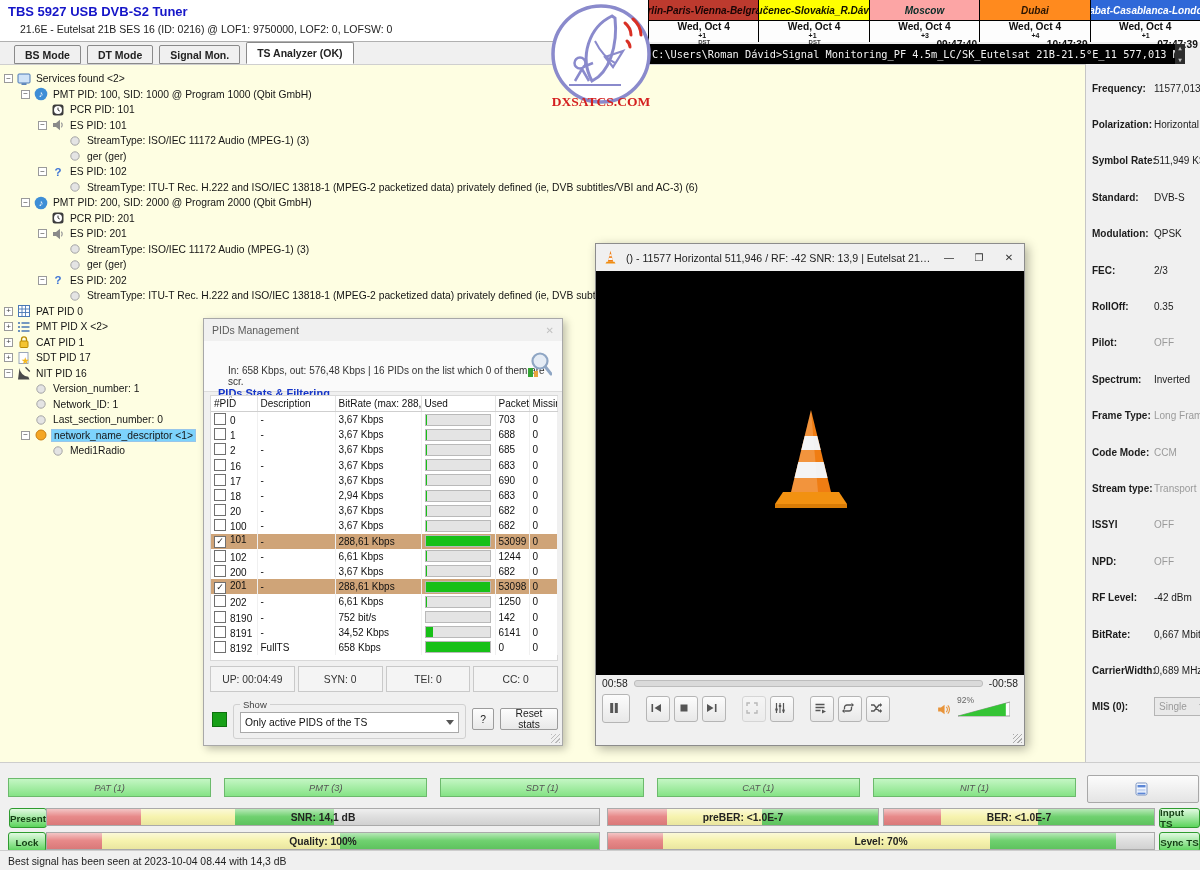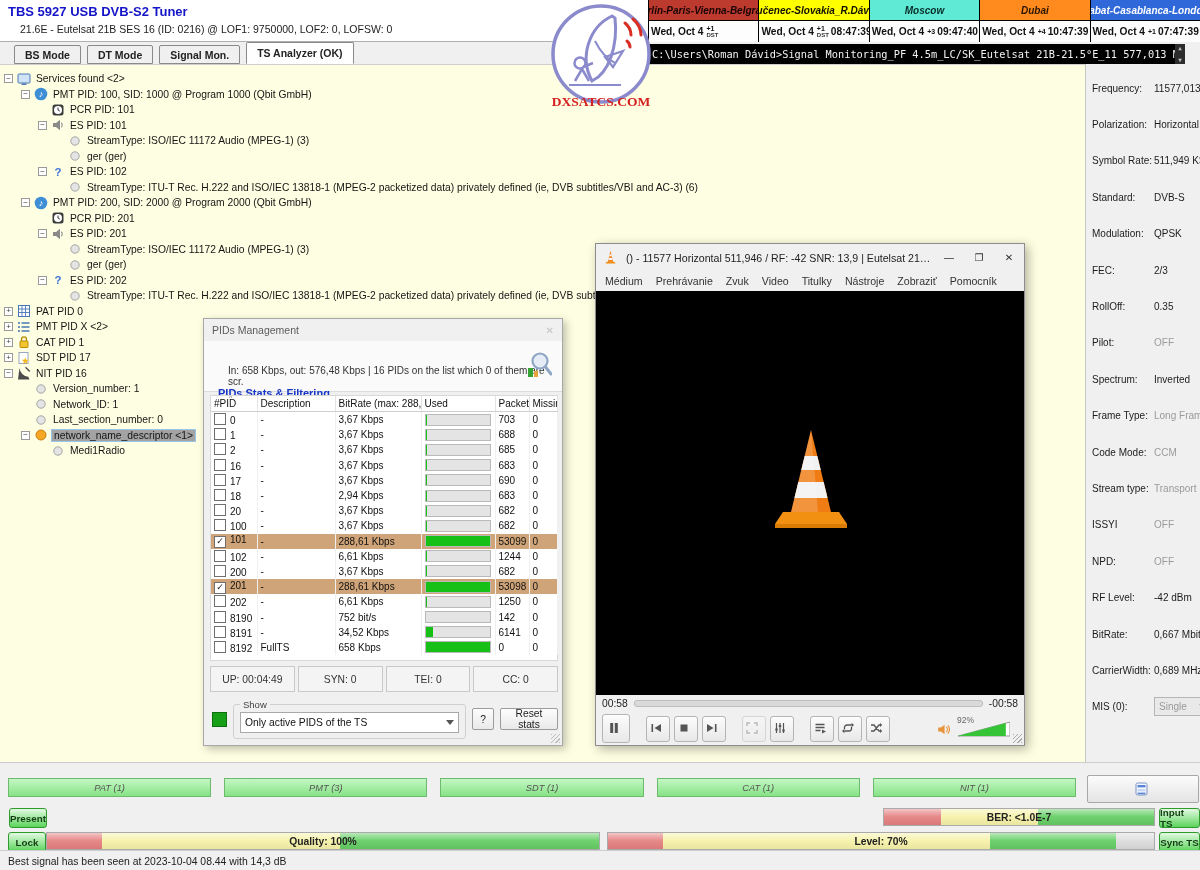--- a/index.html
+++ b/index.html
@@ -17,21 +17,21 @@
   .tab.active{height:20px;background:#fff;border-bottom-color:#fff;}
 
   
   #logo{left:549px;top:1px;width:104px;height:112px;z-index:5;}
 
   
   #clocks{left:648px;top:0;width:552px;height:42px;display:flex;border-left:1px solid #000;}
   .clock-col{width:110.4px;border-right:1px solid #000;box-sizing:border-box;display:flex;flex-direction:column;}
   .clock-head{height:20px;border-bottom:1px solid #000;display:flex;align-items:center;justify-content:center;
               font-style:italic;font-weight:bold;font-size:10px;white-space:nowrap;overflow:hidden;}
-  .clock-date{height:21px;background:#fdfdfd;display:flex;align-items:center;padding:0 2px;font-weight:bold;font-size:10.2px;white-space:nowrap;}
+  .clock-date{height:21px;background:#fdfdfd;display:flex;align-items:center;padding:0 2px;font-weight:bold;font-size:10.2px;white-space:nowrap;flex-direction:column;}
   .clock-date .stack{display:flex;flex-direction:column;align-items:flex-start;line-height:1;margin:0 2px 0 3px;}
   .clock-date .off{font-size:7px;font-weight:bold;}
   .clock-date .dst{font-size:6px;font-weight:bold;color:#333;}
   .clock-date .tm{margin-left:auto;font-size:10.2px;}
 
   
   #console{left:648px;top:44px;width:537px;height:20px;background:#000;color:#f2f2f2;
            font-family:"DejaVu Sans Mono",monospace;font-size:10.3px;display:flex;align-items:center;
            padding-left:4px;box-sizing:border-box;white-space:nowrap;overflow:hidden;}
   #console-scroll{position:absolute;right:0;top:0;width:10px;height:20px;background:#2c2c2c;color:#bbb;
@@ -40,21 +40,21 @@
   
   #main{left:0;top:64px;width:1085px;height:698px;background:#fefee2;border-top:1px solid #cfcfcf;overflow:hidden;}
   #tree{position:absolute;left:4px;top:6px;}
   .tnode{height:15.5px;display:flex;align-items:center;white-space:nowrap;}
   .expander{width:9px;height:9px;border:1px solid #9a9a9a;background:#fff;display:inline-flex;align-items:center;justify-content:center;
             font-size:8px;line-height:8px;color:#444;margin-right:4px;box-sizing:border-box;flex:none;}
   .exp-spacer{width:13px;flex:none;}
   .ico{width:14px;height:14px;flex:none;margin-right:3px;display:inline-flex;}
   .ico svg{width:100%;height:100%;}
   .tlabel{font-size:10.3px;color:#151515;padding:0 2px;}
-  .tlabel.sel{background:#a3a3a3;border:1px solid #98c6ea;}
+  .tlabel.sel{background:#7dd3fc;border:1px solid #98c6ea;}
 
   
   #pids-win{left:203px;top:318px;width:360px;height:428px;background:#f0f0f0;border:1px solid #a8a8a8;
             box-shadow:3px 3px 8px rgba(0,0,0,.25);box-sizing:border-box;}
   #pids-title{height:22px;display:flex;align-items:center;padding:0 8px;color:#5c5c5c;font-size:10.5px;}
   #pids-close{margin-left:auto;color:#c2c2c2;font-size:10px;}
   #pids-head{position:relative;height:50px;background:#fafafa;border-bottom:1px solid #dcdcdc;}
   #pids-heading{position:absolute;left:14px;top:6px;color:#1535c8;font-weight:bold;font-size:11px;margin-top:40px;}
   #pids-summary{position:absolute;left:24px;top:24px;font-size:10px;color:#333;}
   #pids-search{position:absolute;right:10px;top:10px;width:26px;height:28px;}
@@ -108,21 +108,21 @@
   #vol-cluster{margin-left:auto;display:flex;align-items:flex-end;gap:4px;position:relative;padding-right:8px;}
   #vol-pct{position:absolute;right:44px;top:-6px;font-size:8.5px;color:#666;}
   #vol-tri{width:52px;height:16px;}
   #vlc-grip{position:absolute;right:2px;bottom:2px;width:9px;height:9px;
         background:repeating-linear-gradient(135deg,#aaa 0 1px,transparent 1px 3px);}
 
   
   #sidebar{left:1085px;top:64px;width:115px;height:698px;background:#f0f0f0;border-left:1px solid #c6c6c6;
            box-sizing:border-box;padding:6px 0 0 6px;}
   .param-row{height:36.4px;display:flex;align-items:center;font-size:10px;white-space:nowrap;}
-  .param-label{font-weight:normal;color:#1c1c1c;width:62px;flex:none;}
+  .param-label{font-weight:bold;color:#1c1c1c;width:62px;flex:none;}
   .param-value{color:#1c1c1c;}
   .param-value.muted{color:#9a9a9a;}
   .param-select{width:54px;height:19px;border:1px solid #b5b5b5;background:#e9e9e9;color:#9a9a9a;
                 display:flex;align-items:center;justify-content:space-between;padding:0 4px;box-sizing:border-box;gap:12px;}
 
   
   #bottom{left:0;top:762px;width:1200px;height:88px;background:#f0f0f0;border-top:1px solid #cdcdcd;}
   #pid-bars{position:absolute;left:8px;top:15px;width:1068px;display:flex;gap:13px;}
   .pidbar{flex:1;height:17px;background:linear-gradient(#c4f6c4,#86e386);border:1px solid #6cba6c;
           display:flex;align-items:center;justify-content:center;font-size:9.3px;font-style:italic;color:#555;}
@@ -193,21 +193,21 @@
         <div class="clock-date">
           <span>Wed, Oct 4</span>
           <span class="stack">
             <span class="off">+1</span>
             <span class="dst">DST</span>
           </span>
           <span class="tm">08:47:39</span>
         </div>
       </div>
       <div class="clock-col">
-        <div class="clock-head" style="background: #5eead4; color: rgb(8, 43, 39);">Moscow</div>
+        <div class="clock-head" style="background: #fca5a5; color: rgb(8, 43, 39);">Moscow</div>
         <div class="clock-date">
           <span>Wed, Oct 4</span>
           <span class="stack">
             <span class="off">+3</span>
           </span>
           <span class="tm">09:47:40</span>
         </div>
       </div>
       <div class="clock-col">
         <div class="clock-head" style="background: rgb(255, 138, 30); color: rgb(43, 21, 3);">Dubai</div>
@@ -756,30 +756,20 @@
           <path d="M8 66 h44 l6 10 H2 Z" fill="#ef8e0e"></path>
         </svg>
       </span>
       <span id="vlc-title">() - 11577 Horizontal 511,946 / RF: -42 SNR: 13,9 | Eutelsat 21B &amp; SES 16 @ TBS 5927 USB DVB-S2 ...</span>
       <span id="vlc-winbtns">
         <span class="winbtn">—</span>
         <span class="winbtn">❐</span>
         <span class="winbtn">✕</span>
       </span>
     </div>
-    <div id="vlc-menubar">
-        <span>Médium</span>
-        <span>Prehrávanie</span>
-        <span>Zvuk</span>
-        <span>Video</span>
-        <span>Titulky</span>
-        <span>Nástroje</span>
-        <span>Zobraziť</span>
-        <span>Pomocník</span>
-      </div>
     <div id="vlc-video">
       <div id="vlc-cone">
         <svg viewBox="0 0 84 108">
           <defs>
               <clipPath id="coneclip-b">
                 <polygon points="42,6 62,88 22,88"></polygon>
               </clipPath>
             </defs>
           <polygon points="42,6 62,88 22,88" fill="#f07d13"></polygon>
           <g clip-path="url(#coneclip-b)">
@@ -983,20 +973,35 @@
         <svg viewBox="0 0 13 14">
           <rect x="1" y="1" width="11" height="12" rx="1.5" fill="#f4f8ff" stroke="#7a93c0"></rect>
           <rect x="2.5" y="3" width="8" height="2.4" fill="#5b86d6"></rect>
           <rect x="2.5" y="7" width="8" height="2.4" fill="#c9d8f2"></rect>
           <rect x="2.5" y="10.6" width="8" height="1.6" fill="#5b86d6"></rect>
         </svg>
       </span>
     </div>
     <div class="sig-row" id="sig-row-0" style="top:45px">
         <div class="gbtn" style="left: 9px; width: 36px;">Present</div>
+        <div class="bar" style="left: 46px; width: 554px;">
+          <div class="seg" style="width: 17%; background: rgb(229, 127, 127);"></div>
+          <div class="seg" style="width: 17%; background: rgb(246, 242, 168);"></div>
+          <div class="seg" style="width: 18%; background: rgb(99, 205, 99);"></div>
+          <div class="seg" style="width: 48%; background: rgb(220, 220, 220);"></div>
+          <div class="shine"></div>
+          <div class="blabel">SNR: 14,1 dB</div>
+        </div>
+        <div class="bar" style="left: 607px; width: 272px;">
+          <div class="seg" style="width: 22%; background: rgb(229, 127, 127);"></div>
+          <div class="seg" style="width: 35%; background: rgb(246, 242, 168);"></div>
+          <div class="seg" style="width: 43%; background: rgb(99, 205, 99);"></div>
+          <div class="shine"></div>
+          <div class="blabel">preBER: &lt;1.0E-7</div>
+        </div>
         <div class="bar" style="left: 883px; width: 272px;">
           <div class="seg" style="width: 21%; background: rgb(229, 127, 127);"></div>
           <div class="seg" style="width: 36%; background: rgb(246, 242, 168);"></div>
           <div class="seg" style="width: 43%; background: rgb(99, 205, 99);"></div>
           <div class="shine"></div>
           <div class="blabel">BER: &lt;1.0E-7</div>
         </div>
         <div class="gbtn" style="left: 1159px; width: 39px;">Input TS</div>
       </div>
     <div class="sig-row" id="sig-row-1" style="top:69px">

